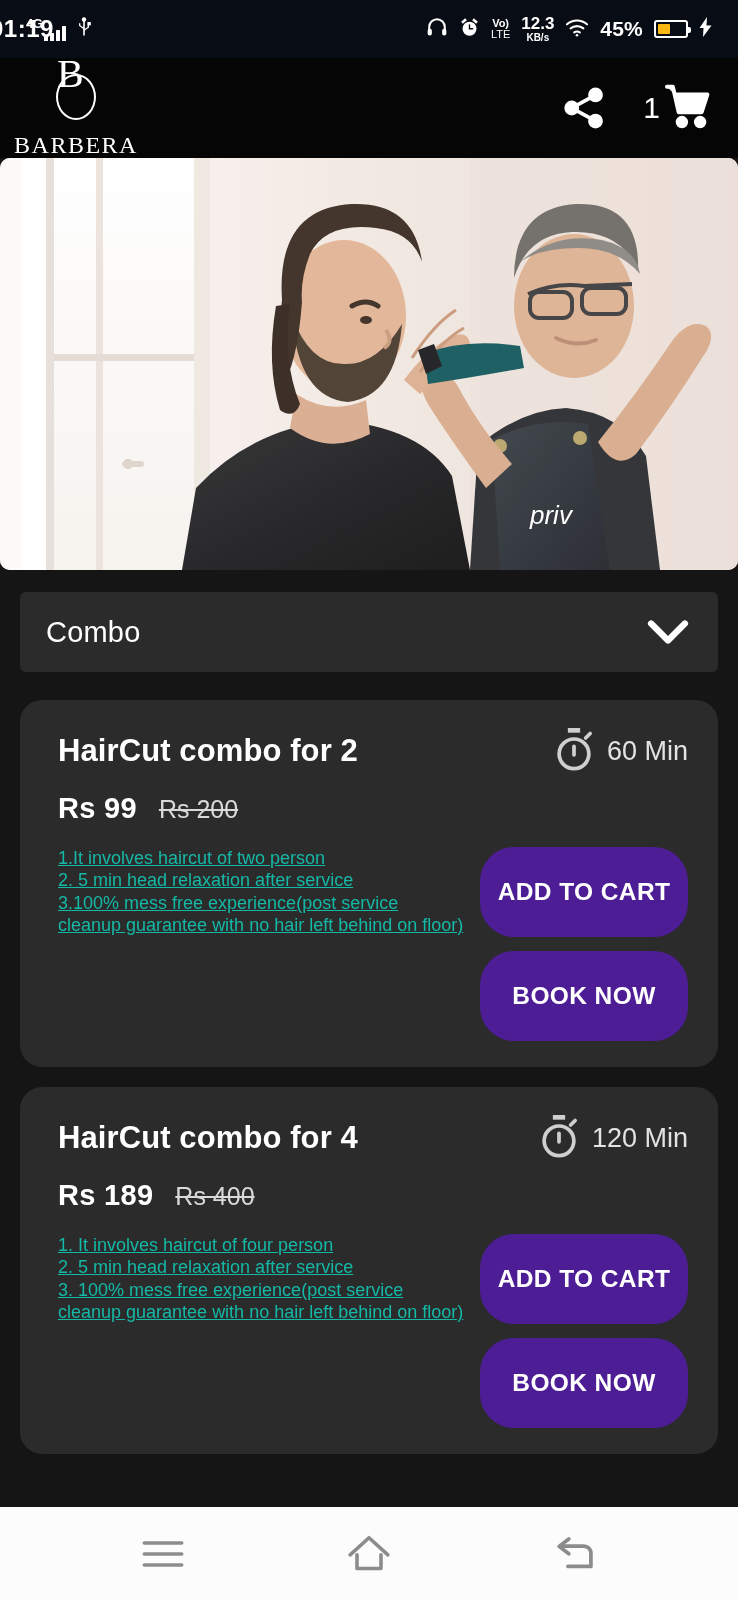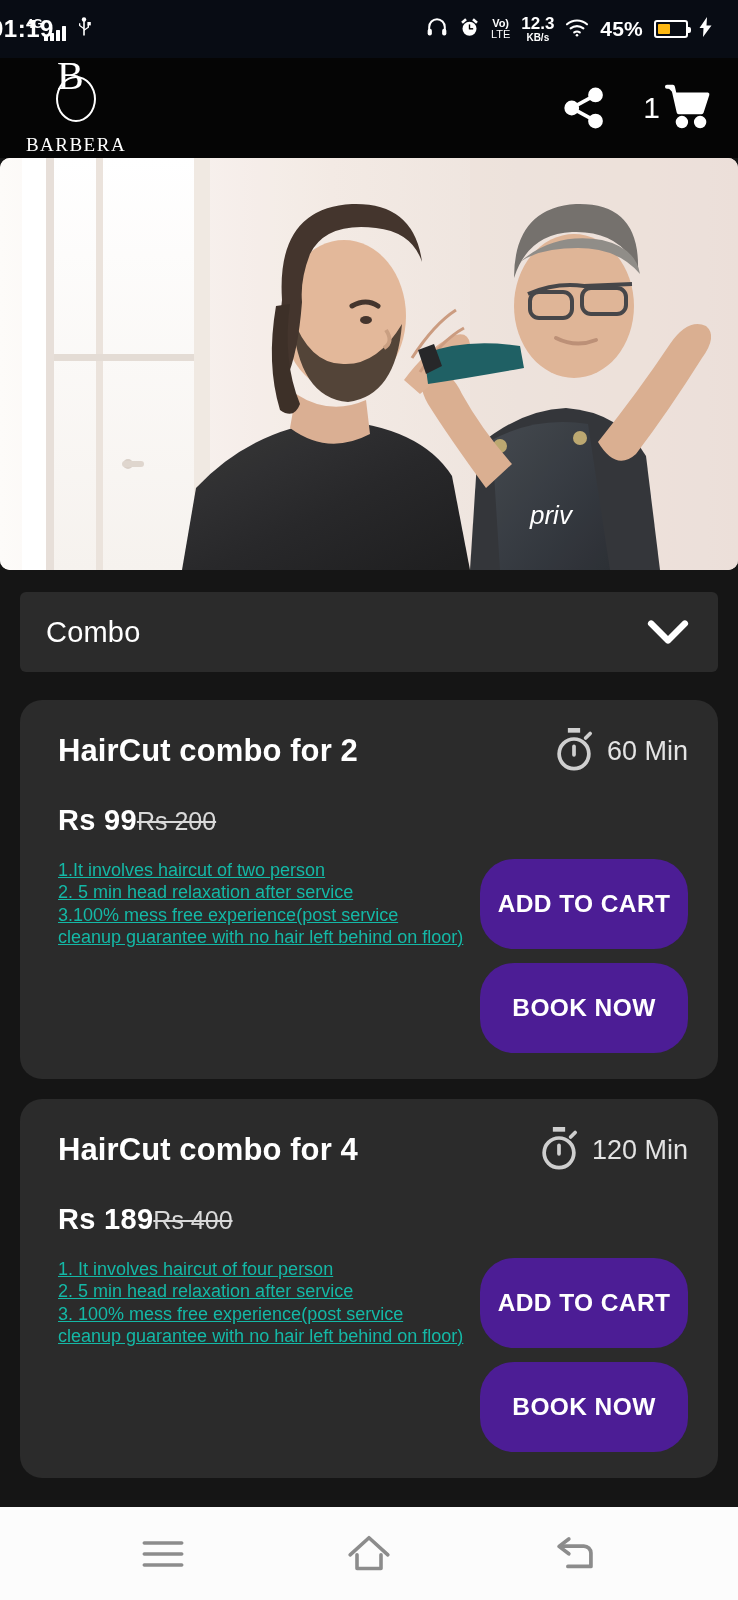--- a/index.html
+++ b/index.html
@@ -154,21 +154,21 @@
     position: absolute;
     left: 13px;
     top: 16px;
     width: 40px;
     height: 46px;
     border: 2.5px solid #fff;
     border-radius: 50%;
   }
   .logo-word {
     font-family: "Liberation Serif", serif;
-    font-size: 19px;
+    font-size: 24px;
     letter-spacing: 1.5px;
     margin-top: 12px;
   }
   .header-actions {
     margin-left: auto;
     display: flex;
     align-items: center;
     gap: 36px;
   }
   .icon-btn { color: #fff; display: flex; align-items: center; }
@@ -233,23 +233,24 @@
     display: flex;
     align-items: center;
     gap: 12px;
     color: #cfcfcf;
   }
   .duration-text {
     font-size: 27px;
     color: #e3e3e3;
   }
   .price-row {
-    margin-top: 28px;
+    margin-top: 16px;
     display: flex;
     align-items: baseline;
+    gap: 22px;
   }
   .price-now {
     color: #fff;
     font-size: 29px;
     font-weight: bold;
     letter-spacing: 0.3px;
   }
   .price-old {
     color: #d9d9d9;
     font-size: 25px;

